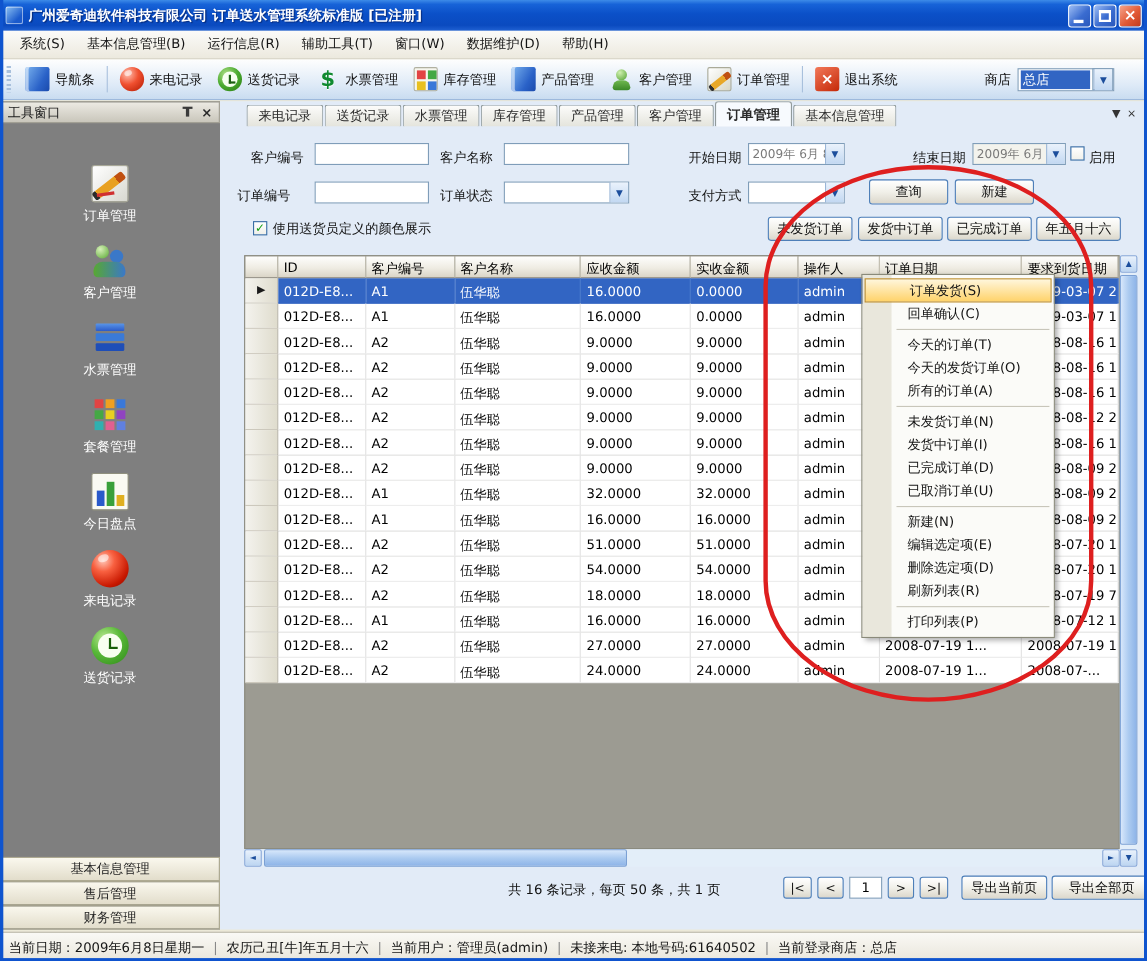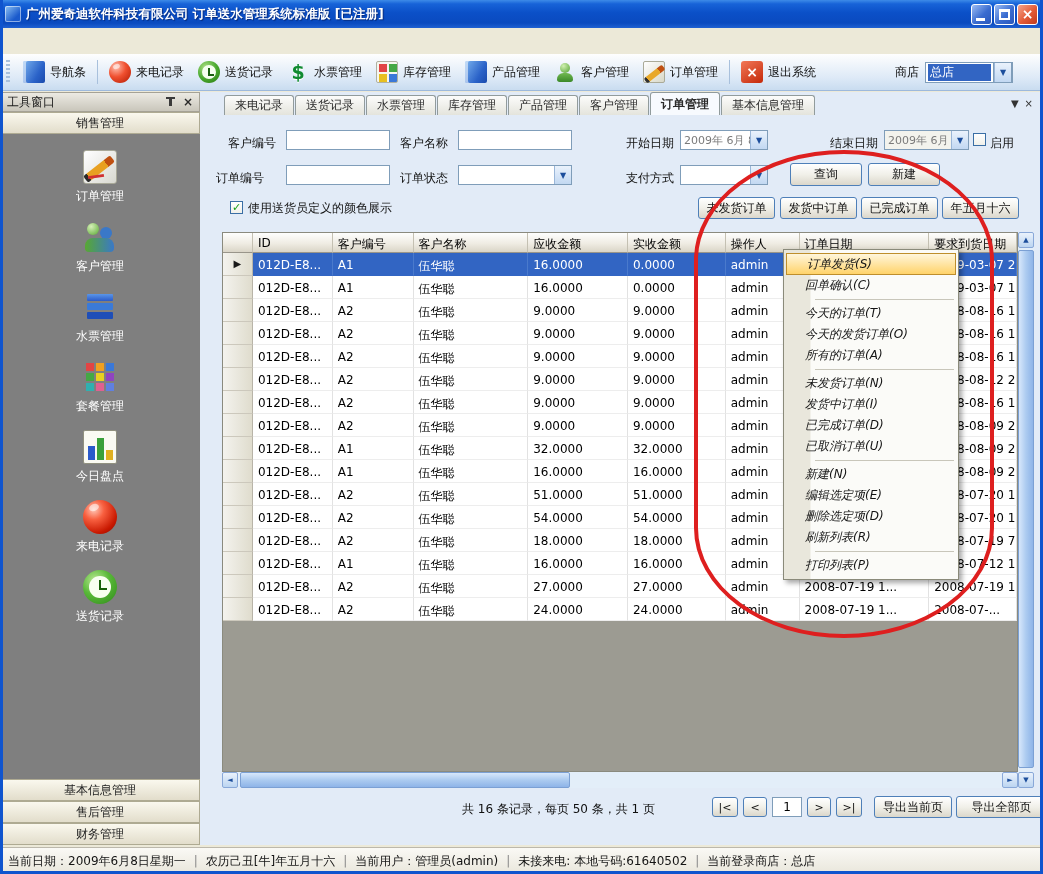--- a/index.html
+++ b/index.html
@@ -180,21 +180,21 @@
   
   .pag-summary { position:absolute; left:462px; top:801px; color:#101010; }
   .navbtn { height:20px; font-size:11px; }
   .pageinput { position:absolute; left:772px; top:797px; width:30px; height:20px; border:1px solid #7F9DB9;
     text-align:center; font:12px "DejaVu Sans","Liberation Sans",sans-serif; background:#fff; }
 
   
   .ctxmenu { position:absolute; left:783px; top:249px; width:176px; z-index:80;
     background:linear-gradient(90deg,#E9E7DC 0,#E9E7DC 26px,#FBFBF8 27px);
     border:1px solid #8A8A7A; box-shadow:3px 3px 5px rgba(0,0,0,.35); padding:3px 1px; }
-  .citem { height:21px; display:flex; align-items:center; padding-left:20px; color:#141414; white-space:nowrap; cursor:default;font-style:italic; }
+  .citem { height:21px; display:flex; align-items:center; padding-left:40px; color:#141414; white-space:nowrap; cursor:default; }
   .citem.sel { background:linear-gradient(#FFF6DC,#FFD36A); border:1px solid #BE8E2C; height:22px; margin:0 1px; }
   .csep { height:1px; background:#C8C6BA; margin:3px 3px 3px 30px; }
 
   
   .red-ellipse { position:absolute; left:694px; top:150px; width:300px; height:488px;
     border:4px solid #DE1F1F; border-radius:150px/110px; z-index:90; pointer-events:none; }
 
   
   .statusbar { position:absolute; left:0; top:847px; width:1043px; height:27px;
     background:linear-gradient(#FAF9F5,#E9E6DB); border-top:1px solid #BCB8AC;
@@ -218,20 +218,29 @@
         </span>
       <span class="winbtn">
           <span class="g-max"></span>
         </span>
       <span class="winbtn close">
           <span class="g-close">×</span>
         </span>
     </span>
   </div>
 
+  <div class="menubar">
+      <div class="mitem">系统(S)</div>
+      <div class="mitem">基本信息管理(B)</div>
+      <div class="mitem">运行信息(R)</div>
+      <div class="mitem">辅助工具(T)</div>
+      <div class="mitem">窗口(W)</div>
+      <div class="mitem">数据维护(D)</div>
+      <div class="mitem">帮助(H)</div>
+    </div>
 
   <div class="toolbar">
     <span class="grip"></span>
     <span class="tb-buttons">
         <div class="tbtn">
           <span class="icon i22 v-book"></span>
           <span class="tlabel">导航条</span>
         </div>
         <span class="tsep"></span>
         <div class="tbtn">
@@ -279,23 +288,20 @@
     </span>
   </div>
 
   <div class="sidebar">
     <div class="sb-caption">
       <span>工具窗口</span>
       <span class="sb-cap-icons">
         <span class="pin"></span>
         <span class="sb-x">×</span>
       </span>
-    </div>
-    <div class="sb-group sb-group-top">
-      <span>销售管理</span>
     </div>
     <div class="sb-body">
         <div class="sb-item">
           <span class="sicon s-pen"></span>
           <span class="sb-label">订单管理</span>
         </div>
         <div class="sb-item">
           <span class="sicon s-people"></span>
           <span class="sb-label">客户管理</span>
         </div>

